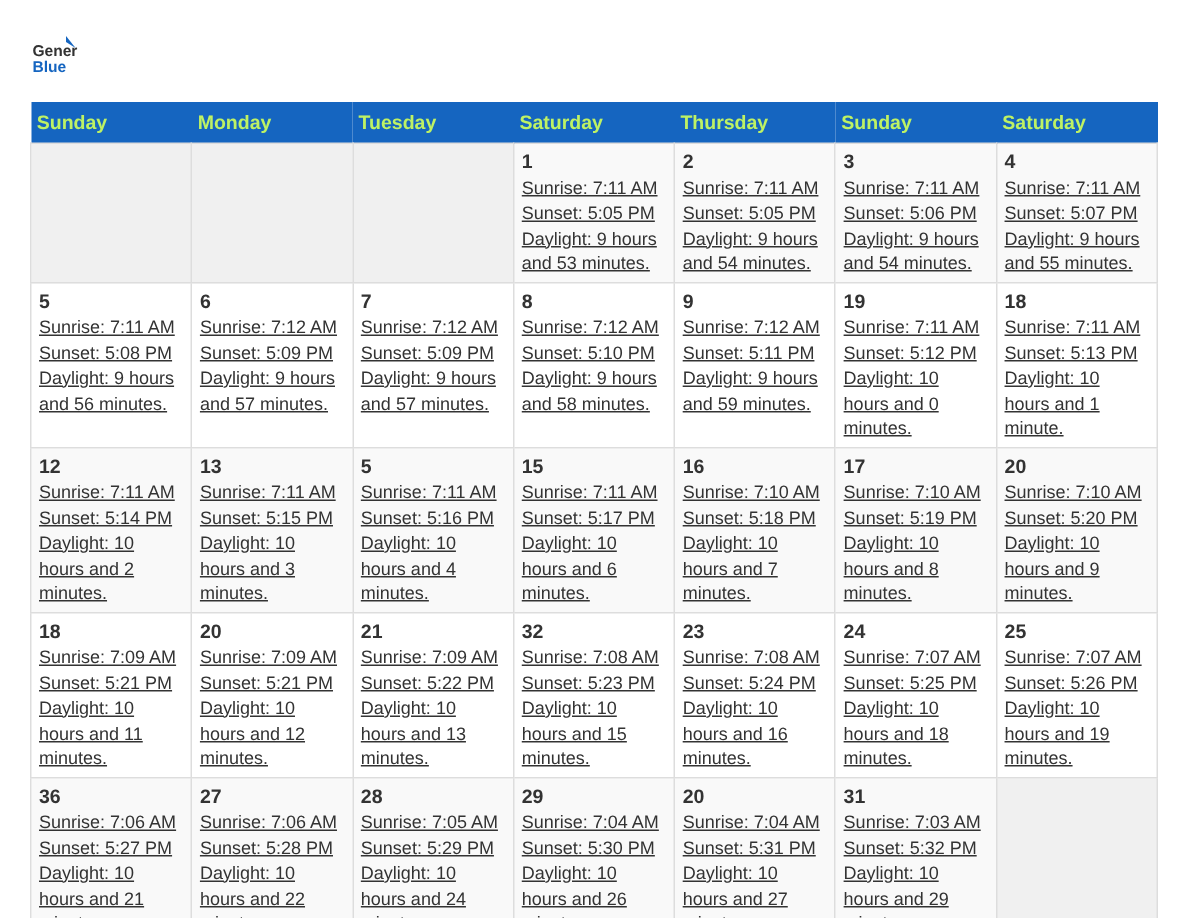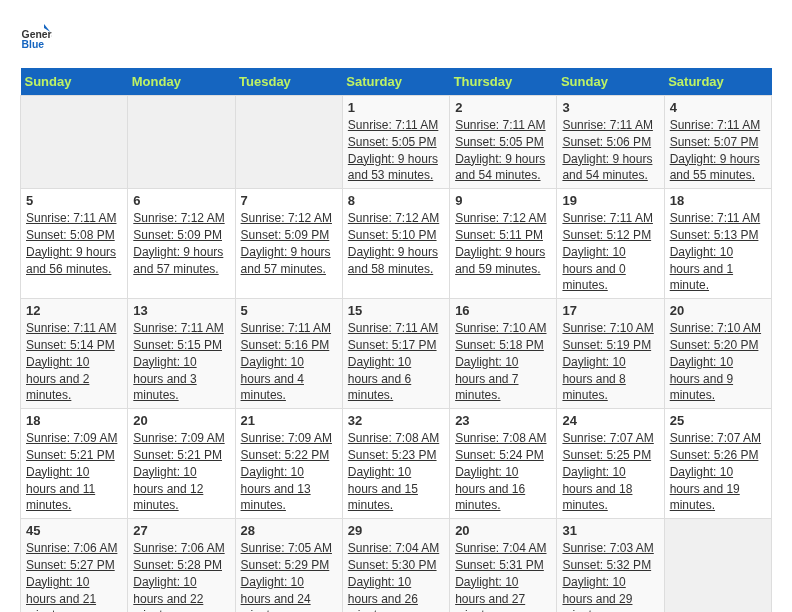--- a/index.html
+++ b/index.html
@@ -217,21 +217,21 @@
           <span class="day-number">24</span>
           <div class="day-info">Sunrise: 7:07 AM<br>Sunset: 5:25 PM<br>Daylight: 10 hours and 18 minutes.</div>
         </td>
         <td>
           <span class="day-number">25</span>
           <div class="day-info">Sunrise: 7:07 AM<br>Sunset: 5:26 PM<br>Daylight: 10 hours and 19 minutes.</div>
         </td>
       </tr>
       <tr>
         <td>
-          <span class="day-number">45</span>
+          <span class="day-number">36</span>
           <div class="day-info">Sunrise: 7:06 AM<br>Sunset: 5:27 PM<br>Daylight: 10 hours and 21 minutes.</div>
         </td>
         <td>
           <span class="day-number">27</span>
           <div class="day-info">Sunrise: 7:06 AM<br>Sunset: 5:28 PM<br>Daylight: 10 hours and 22 minutes.</div>
         </td>
         <td>
           <span class="day-number">28</span>
           <div class="day-info">Sunrise: 7:05 AM<br>Sunset: 5:29 PM<br>Daylight: 10 hours and 24 minutes.</div>
         </td>

